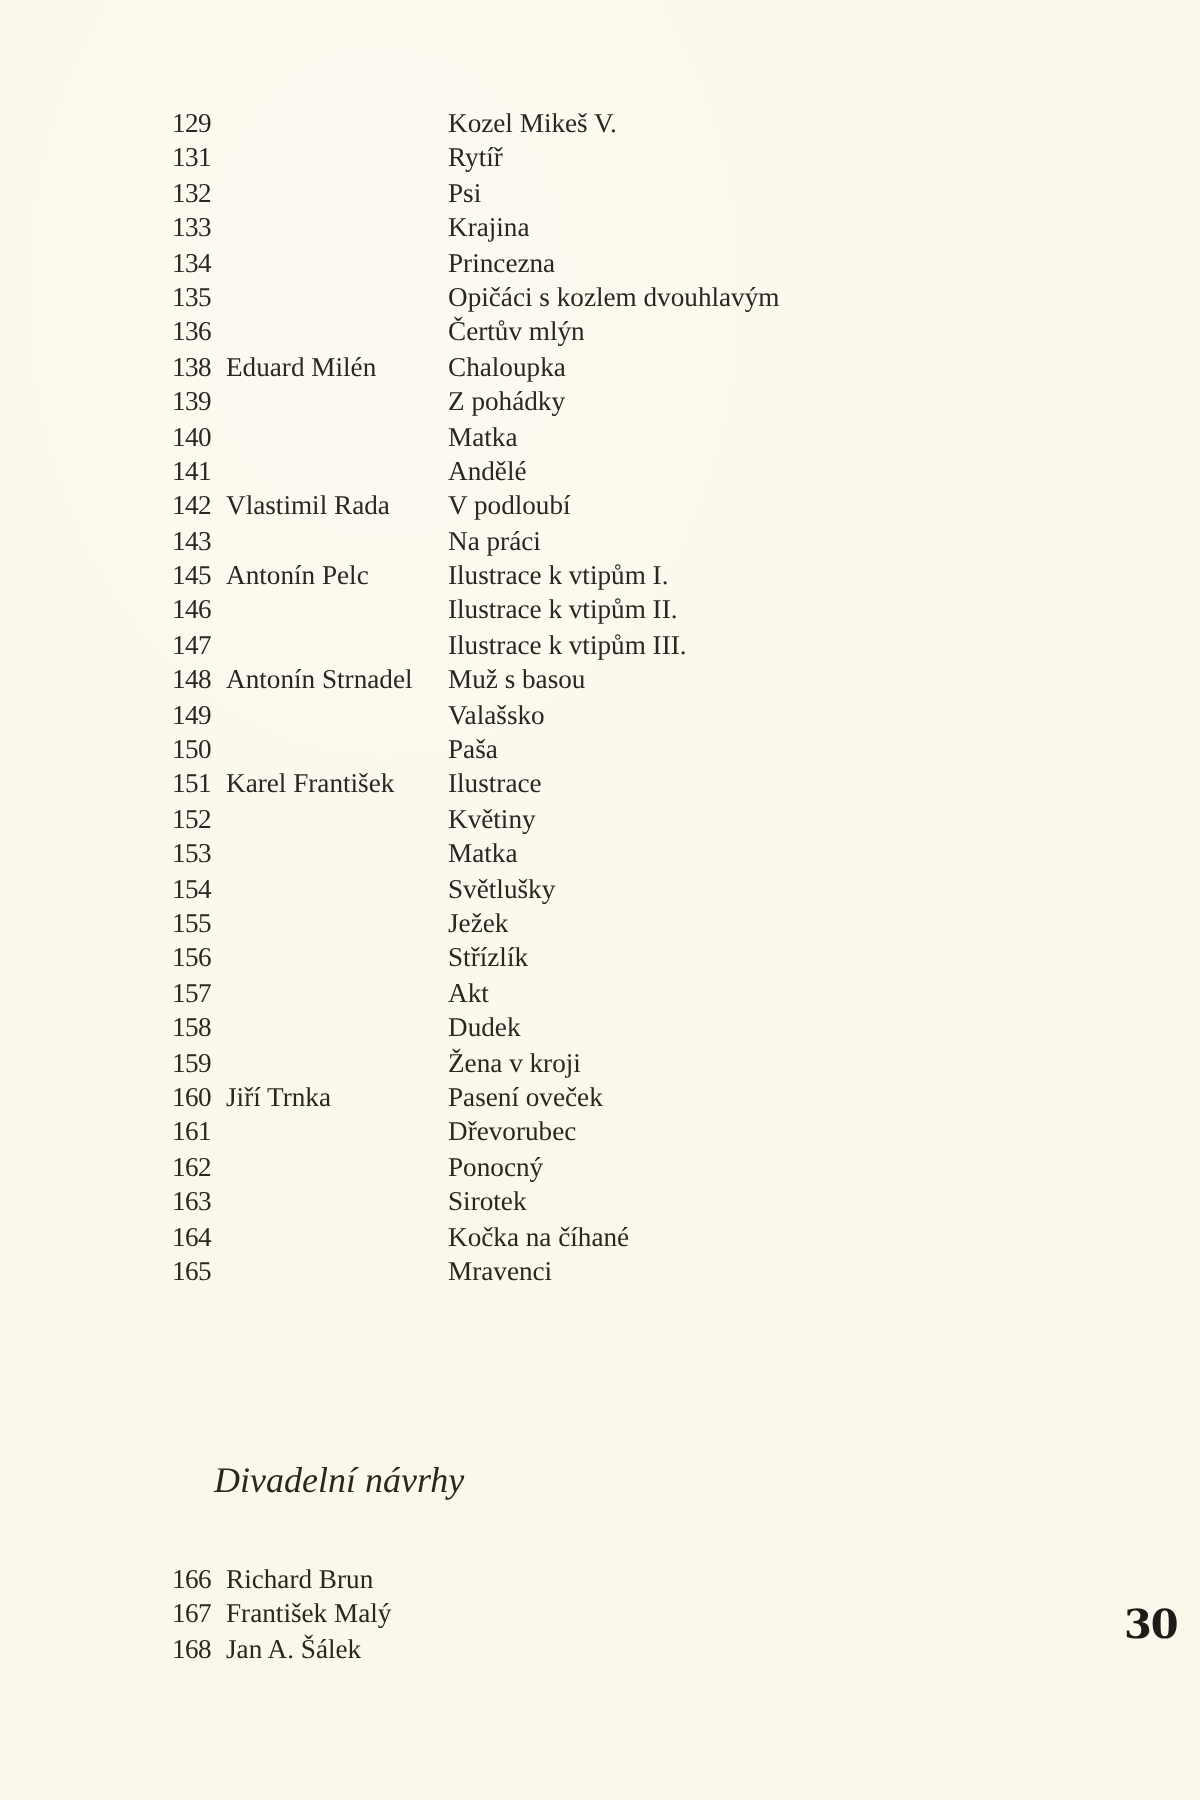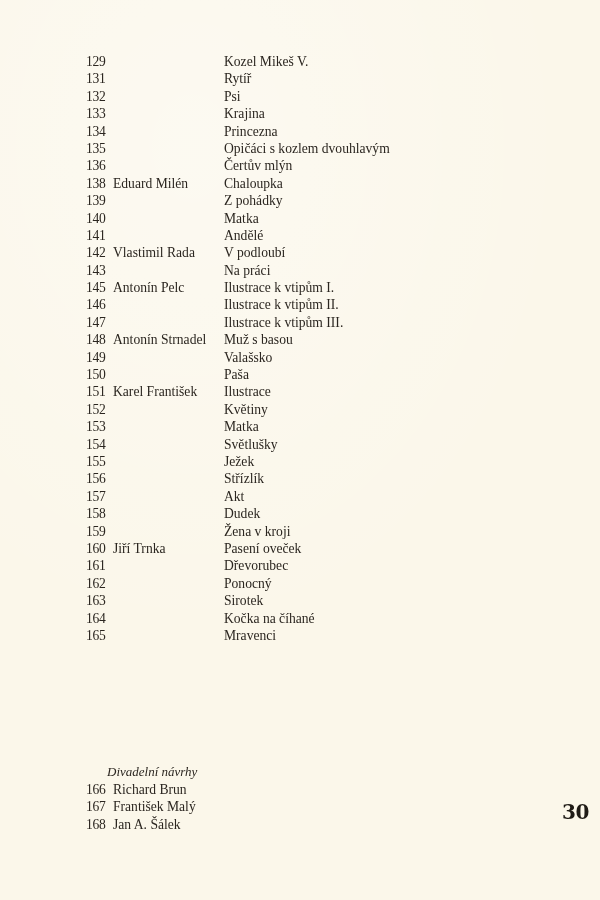--- a/index.html
+++ b/index.html
@@ -48,24 +48,23 @@
       left: 27px;
     }
     .title {
       position: absolute;
       left: 138px;
     }
     .section-heading {
       position: absolute;
       left: 107px;
       top: 731px;
-      font-size: 13px;
+      font-size: 18px;
       font-style: italic;
       line-height: 18px;
-      margin-top: 32px;
     }
     .theatre {
       position: absolute;
       left: 86px;
       top: 767px;
       width: 360px;
       margin-top: 14px;
     }
     .page-number {
       position: absolute;

